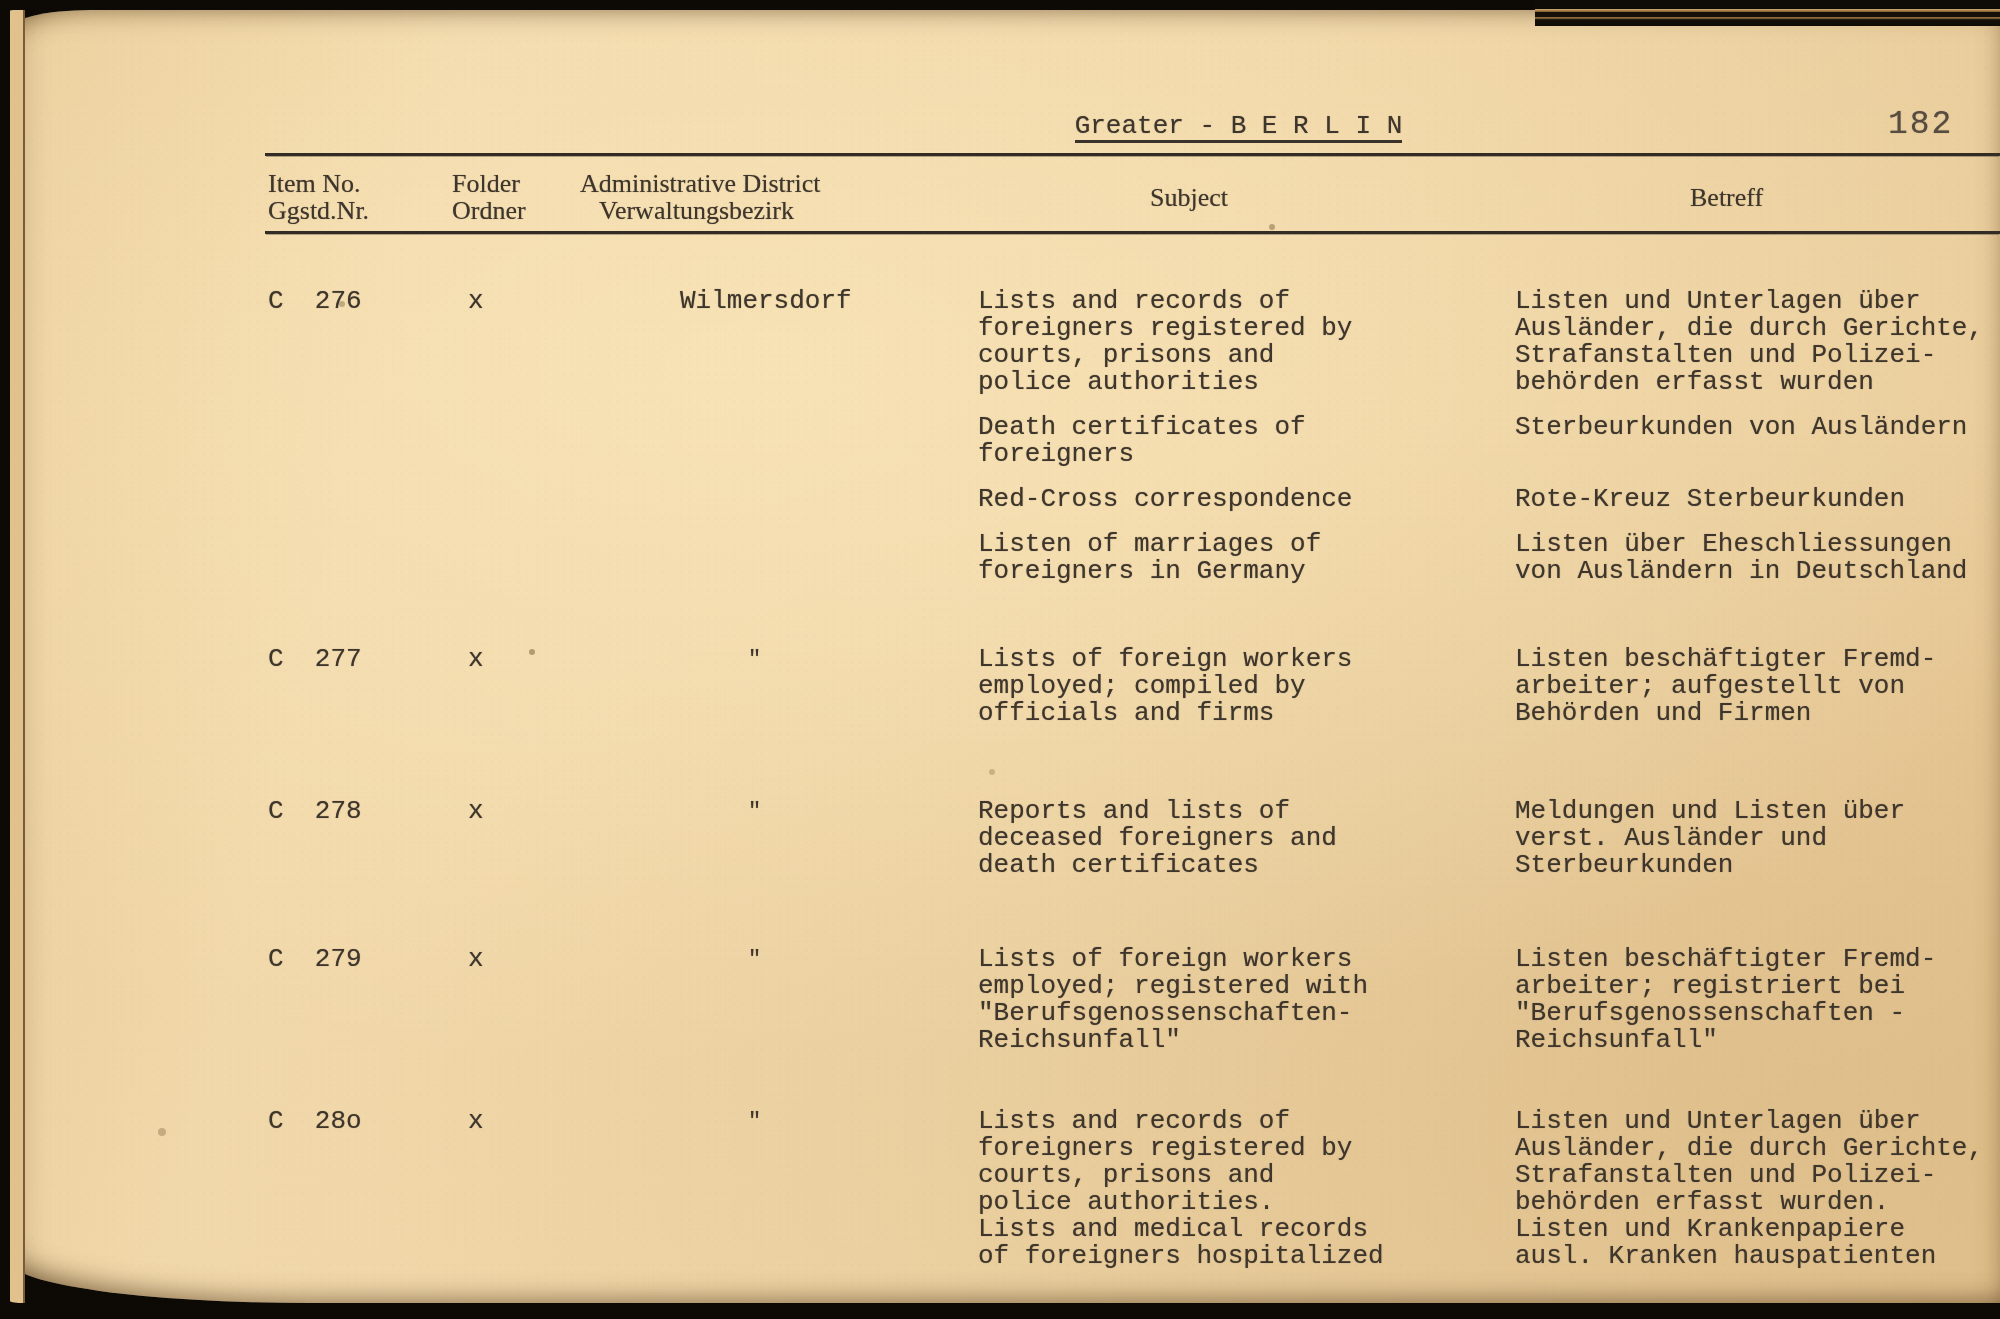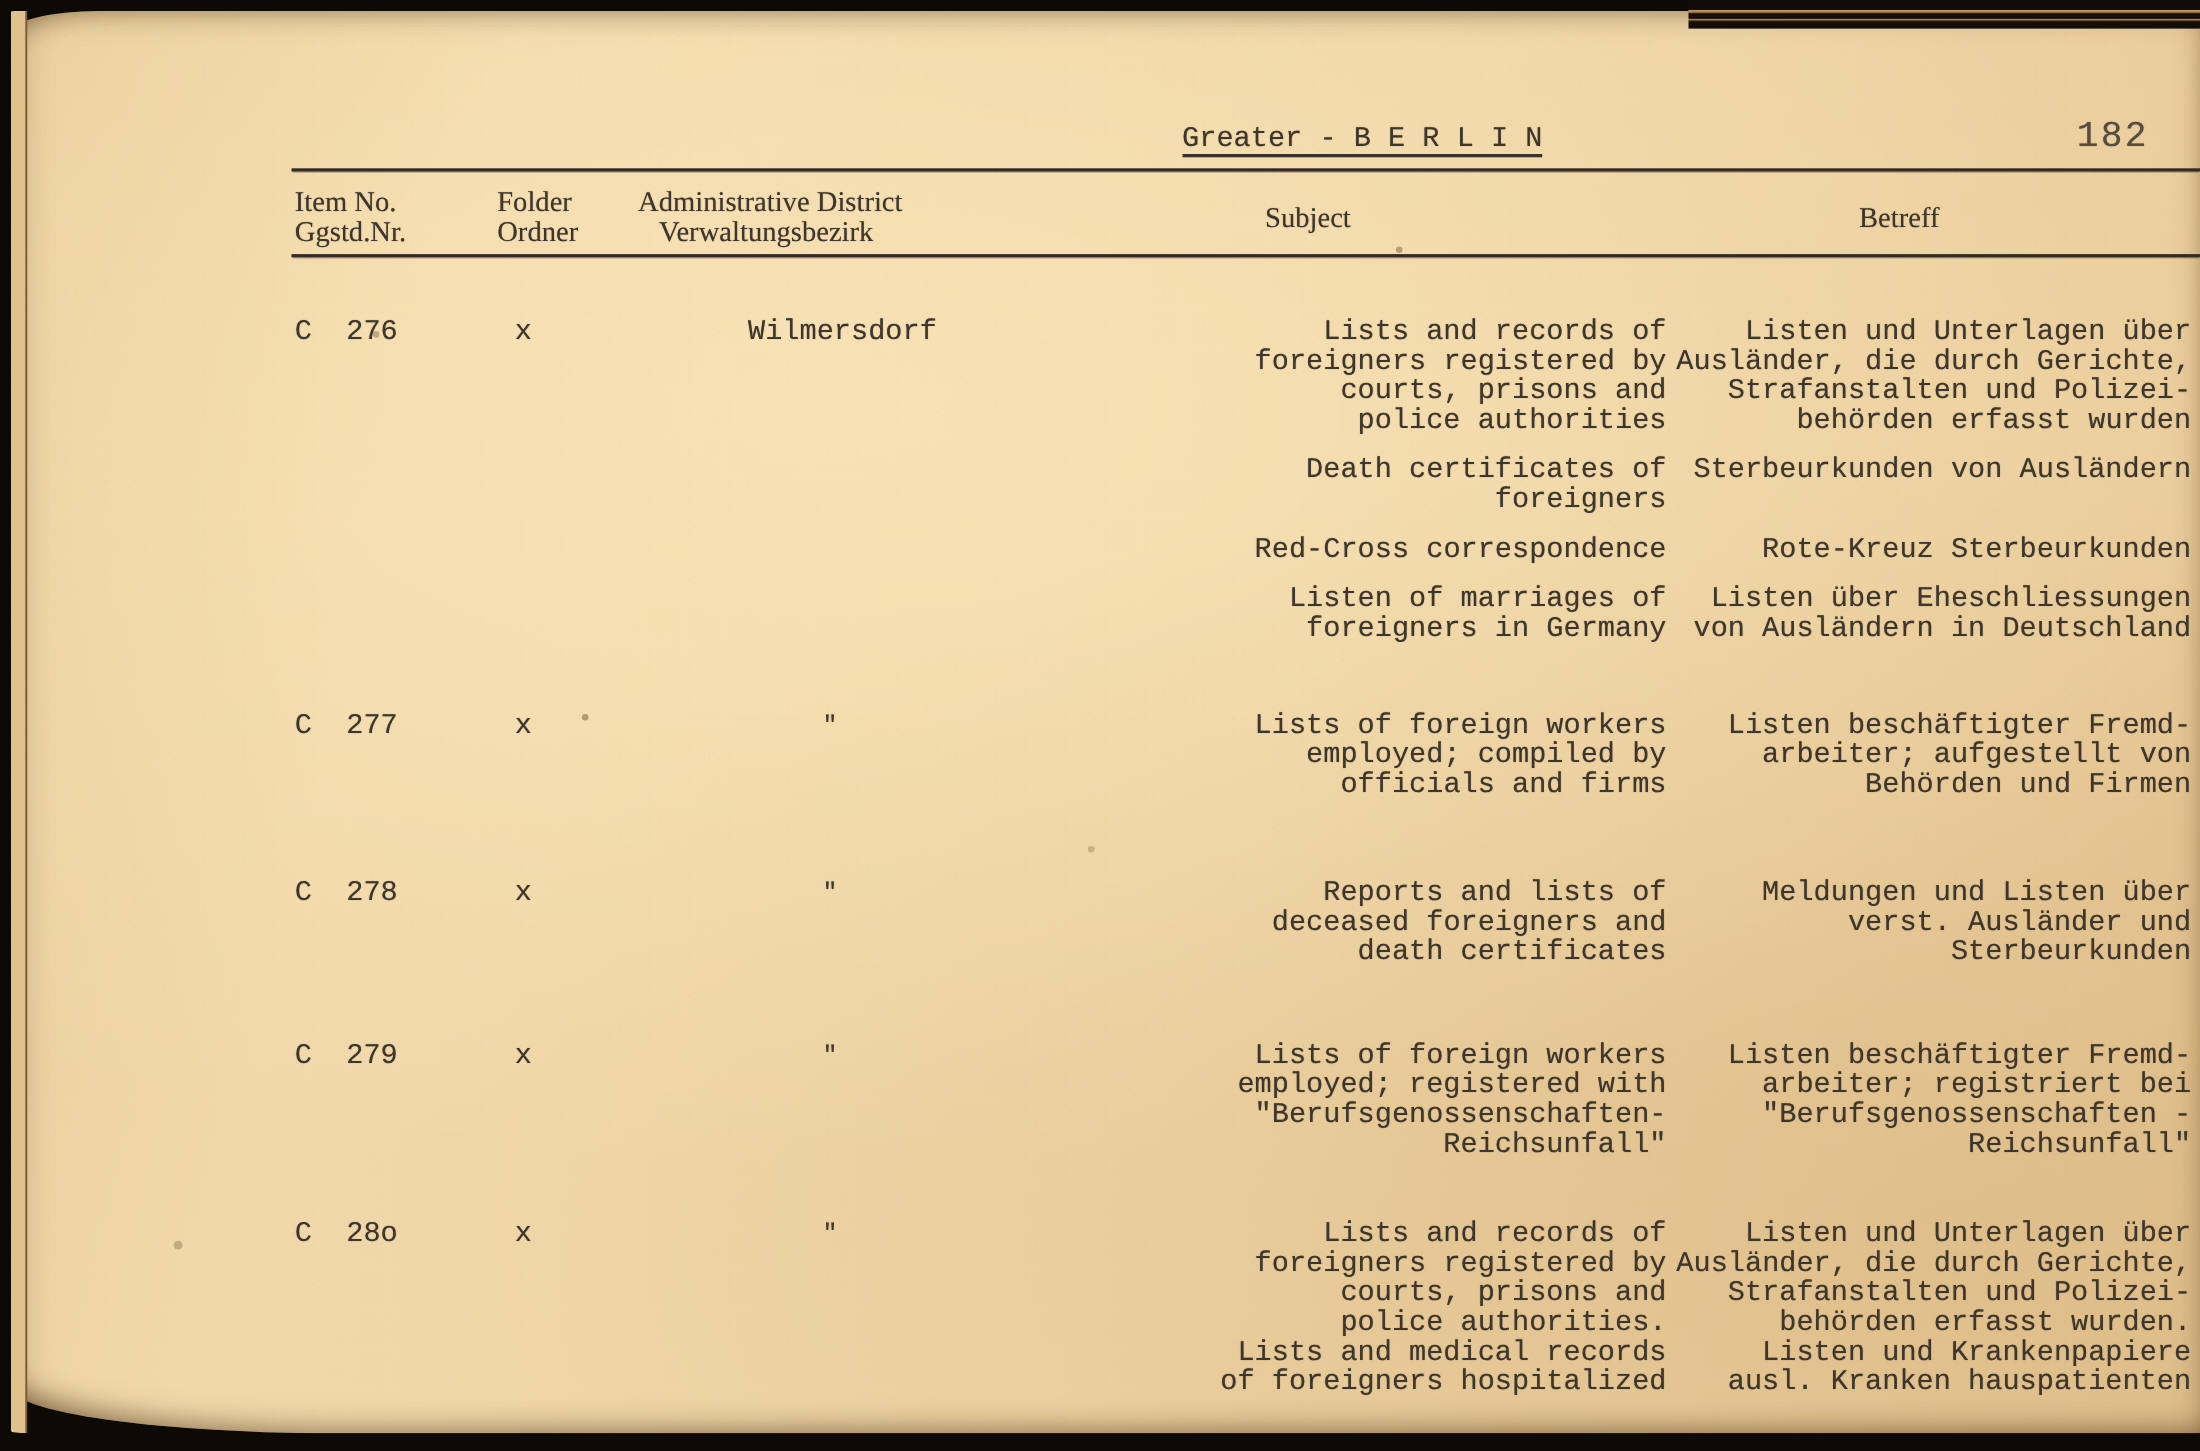--- a/index.html
+++ b/index.html
@@ -92,21 +92,21 @@
   .hcell.single{top:174px;}
 
   
   .row{position:absolute;left:0;right:0;}
   .cell{position:absolute;top:0;}
   .cell.item{left:258px;}
   .cell.folder{left:458px;}
   .cell.district{left:670px;}
   .cell.district.ditto{left:738px;font-size:22px;}
   .entries{position:absolute;left:968px;right:8px;top:0;}
-  .entry{display:grid;grid-template-columns:537px auto;margin-bottom:18px;text-align:right;}
+  .entry{display:grid;grid-template-columns:537px auto;margin-bottom:18px;}
   .entry:last-child{margin-bottom:0;}
 </style>
 </head>
 <body>
 
 <div class="scene">
 
   <div class="page">
     <div class="left-edge"></div>
     <div class="specks"></div>

